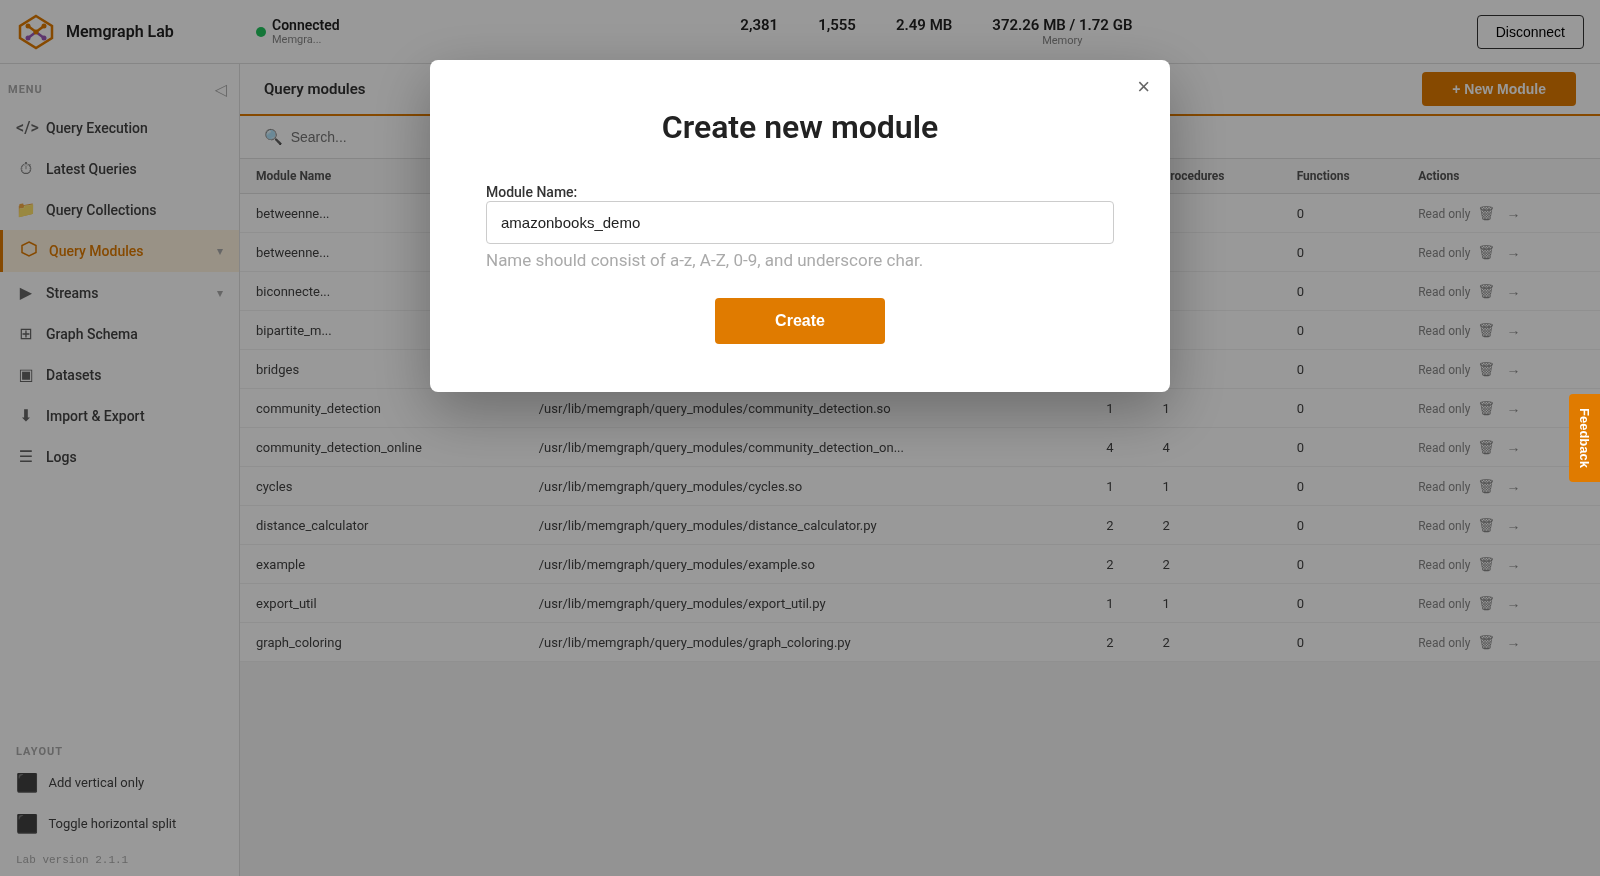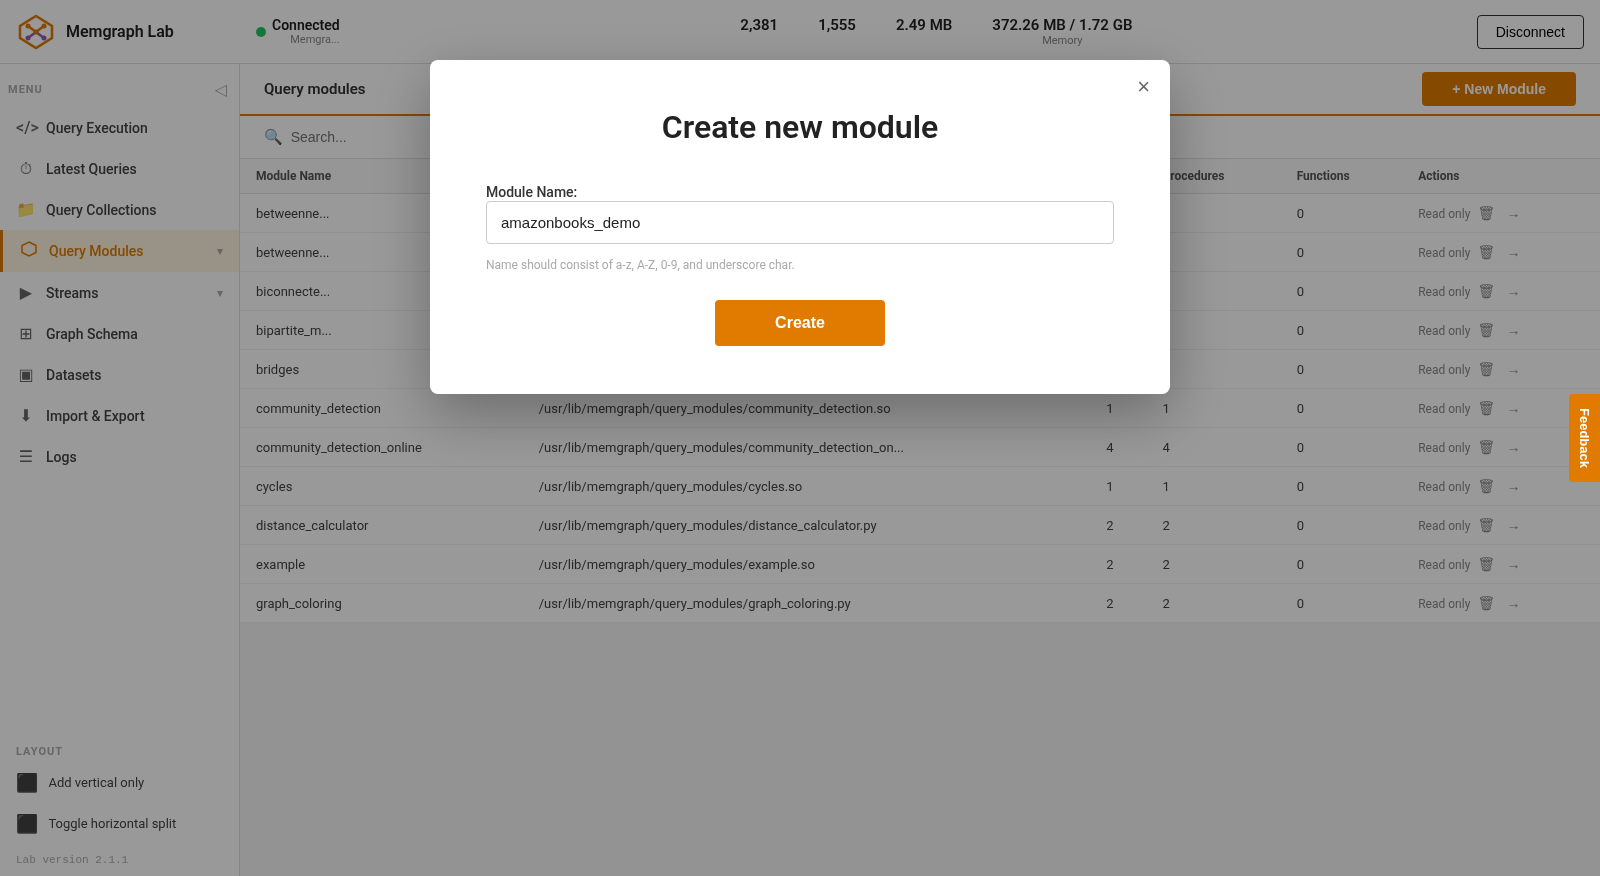--- a/index.html
+++ b/index.html
@@ -9,21 +9,21 @@
     .header {
       display: flex; align-items: center; background: #fff; border-bottom: 1px solid #e0e0e0;
       height: 64px; padding: 0 16px; position: relative; z-index: 10;
     }
     .logo { display: flex; align-items: center; gap: 10px; width: 240px; }
     .logo-icon { width: 40px; height: 40px; }
     .logo-text { font-size: 16px; font-weight: 600; color: #222; }
     .header-status { display: flex; align-items: center; gap: 6px; min-width: 140px; }
     .status-dot { width: 10px; height: 10px; background: #22c55e; border-radius: 50%; }
     .status-label { font-weight: 600; font-size: 14px; color: #222; }
-    .status-sub { font-size: 11px; color: #888; text-align: right; }
+    .status-sub { font-size: 11px; color: #888; }
     .header-stats { display: flex; gap: 40px; flex: 1; justify-content: center; }
     .stat-item { text-align: center; }
     .stat-value { font-size: 15px; font-weight: 600; color: #222; }
     .stat-label { font-size: 11px; color: #888; }
     .disconnect-btn {
       border: 1.5px solid #333; background: #fff; padding: 8px 18px;
       font-size: 14px; font-weight: 500; cursor: pointer; border-radius: 4px;
     }
 
     
@@ -93,21 +93,21 @@
     .modal-close {
       position: absolute; top: 16px; right: 20px; background: none; border: none;
       font-size: 22px; cursor: pointer; color: #666; line-height: 1;
     }
     .modal-title { font-size: 32px; font-weight: 600; color: #222; text-align: center; margin-bottom: 36px; }
     .modal-label { font-size: 14px; font-weight: 500; color: #333; margin-bottom: 8px; }
     .modal-input {
       width: 100%; border: 1.5px solid #ccc; border-radius: 4px; padding: 12px 14px;
       font-size: 15px; outline: none; color: #222;
     }
-    .modal-hint { font-size: 12px; color: #aaa; margin-top: 14px; }
+    .modal-hint { font-size: 17px; color: #aaa; margin-top: 6px; }
     .modal-create-btn {
       display: block; margin: 28px auto 0; background: #e07b00; color: #fff;
       border: none; padding: 14px 60px; font-size: 16px; font-weight: 600;
       border-radius: 4px; cursor: pointer;
     }
 
     
     .feedback-btn {
       position: fixed; right: 0; top: 50%; transform: translateY(-50%);
       background: #e07b00; color: #fff; writing-mode: vertical-rl;
@@ -365,20 +365,32 @@
     <td>2</td>
     <td>2</td>
     <td>0</td>
     <td>
       <span class="read-only-badge">Read only</span>
       <button class="action-btn">🗑</button>
       <button class="action-btn">→</button>
     </td>
   </tr>
             <tr>
+    <td>export_util</td>
+    <td>/usr/lib/memgraph/query_modules/export_util.py</td>
+    <td>1</td>
+    <td>1</td>
+    <td>0</td>
+    <td>
+      <span class="read-only-badge">Read only</span>
+      <button class="action-btn">🗑</button>
+      <button class="action-btn">→</button>
+    </td>
+  </tr>
+            <tr>
     <td>graph_coloring</td>
     <td>/usr/lib/memgraph/query_modules/graph_coloring.py</td>
     <td>2</td>
     <td>2</td>
     <td>0</td>
     <td>
       <span class="read-only-badge">Read only</span>
       <button class="action-btn">🗑</button>
       <button class="action-btn">→</button>
     </td>

